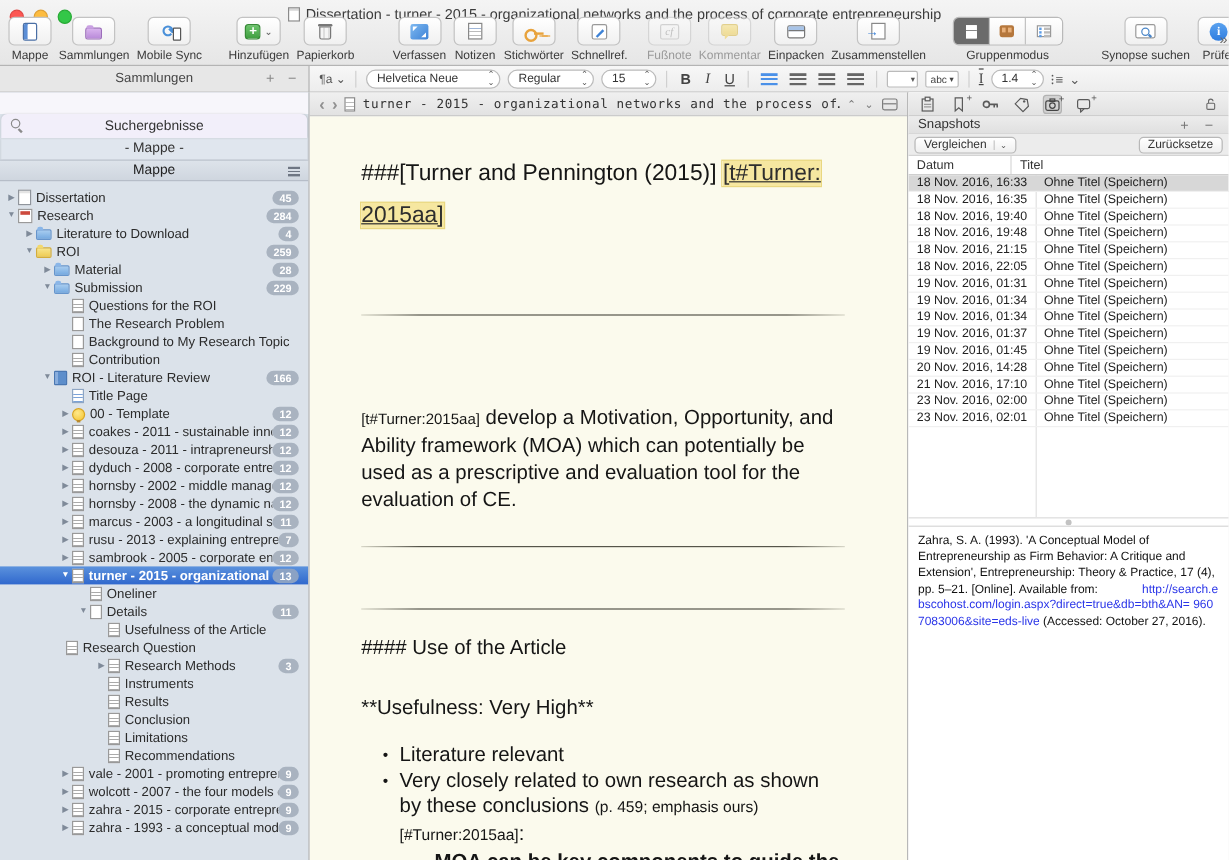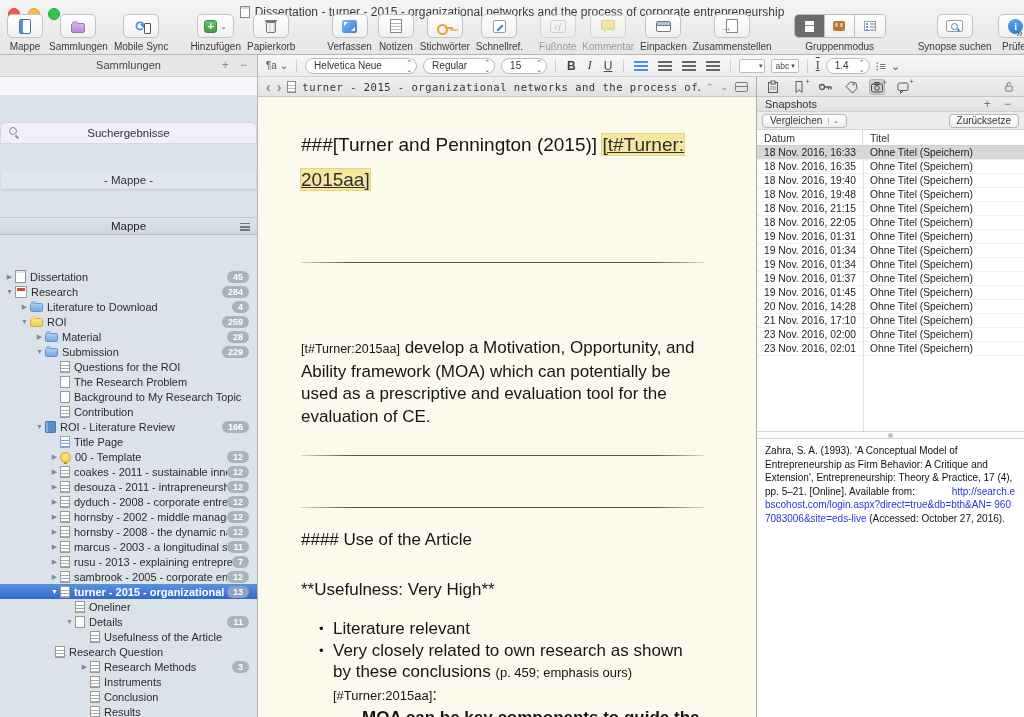--- a/index.html
+++ b/index.html
@@ -91,21 +91,21 @@
   .al.active { background:linear-gradient(to bottom,#4a90e8 0 2px,transparent 2px 4px,#4a90e8 4px 6px,transparent 6px 8px,#4a90e8 8px 10px); }
   .fb-well { width:26px; height:14px; border:1px solid #bbb; border-radius:2px; background:#fff; display:flex; align-items:center; justify-content:flex-end; padding:0 2px; font-size:7px; color:#555; }
   .fb-abc { height:14px; border:1px solid #bbb; border-radius:2px; background:#fff; font-size:8.5px; color:#444; padding:0 3px; display:flex; align-items:center; gap:2px; }
   .fb-lh-glyph { font-family:"Liberation Serif",serif; font-size:12px; color:#444; text-decoration:overline underline; }
   .fb-list { font-size:11px; color:#555; letter-spacing:1px; }
 
   
   .main { position:absolute; top:77px; left:0; width:1024px; height:640px; display:flex; }
 
   
-  .binder { width:258px; flex:none; background:#dbe2ea; border-right:1px solid #b5b5b5; display:flex; flex-direction:column; overflow:hidden;gap:28px; }
+  .binder { width:258px; flex:none; background:#dbe2ea; border-right:1px solid #b5b5b5; display:flex; flex-direction:column; overflow:hidden; }
   .binder-strip { height:18px; background:#f7f6fb; flex:none; }
   .search-row { height:20px; flex:none; background:#f2effa; display:flex; align-items:center; justify-content:center;
     font-size:11.5px; color:#333; position:relative; border-radius:5px 5px 0 0; margin:0 1px; box-shadow:0 0 2px rgba(0,0,0,.15); }
   .search-glass { position:absolute; left:8px; top:4px; width:8px; height:8px; border:1.5px solid #8a8a8a; border-radius:50%; }
   .search-glass::after { content:""; position:absolute; right:-3px; bottom:-3px; width:4px; height:1.5px; background:#8a8a8a; transform:rotate(45deg); }
   .mappe-row { height:18px; flex:none; background:#e0e6ee; display:flex; align-items:center; justify-content:center; font-size:11.5px; color:#333; margin:0 1px; box-shadow:0 1px 2px rgba(0,0,0,.12); }
   .binder-header { height:18px; flex:none; background:linear-gradient(#dde3ea,#cfd6df); border-top:1px solid #c2c9d3; border-bottom:1px solid #b6bdc8;
     display:flex; align-items:center; justify-content:center; font-size:11.5px; color:#222; position:relative; }
   .burger { position:absolute; right:7px; top:5px; width:10px; height:8px;
     background:linear-gradient(to bottom,#6e7683 0 1.5px,transparent 1.5px 3.2px,#6e7683 3.2px 4.7px,transparent 4.7px 6.4px,#6e7683 6.4px 8px); }
@@ -175,21 +175,21 @@
   .insp-lock { margin-left:auto; }
   .snap-header { height:15px; flex:none; background:linear-gradient(#ececec,#e0e0e0); border-bottom:1px solid #cfcfcf;
     font-size:11px; color:#333; display:flex; align-items:center; padding:0 8px; }
   .snap-pm { margin-left:auto; color:#777; font-size:12px; letter-spacing:5px; }
   .snap-controls { height:18px; flex:none; background:#ececec; border-bottom:1px solid #d4d4d4; display:flex; align-items:center; padding:0 5px; }
   .sbtn { height:14px; border:1px solid #b8b8b8; border-radius:4px; background:linear-gradient(#fff,#efefef);
     font-size:10px; color:#333; display:flex; align-items:center; padding:0 7px; }
   .sbtn .dd { border-left:1px solid #c6c6c6; margin-left:6px; padding-left:4px; font-size:7px; color:#555; }
   .sbtn.right { margin-left:auto; }
   .snap-thead { height:16px; flex:none; display:flex; font-size:10.5px; color:#333; border-bottom:1px solid #cfcfcf; background:#fff; }
-  .snap-thead .c1 { width:106px; flex:none; padding:2px 0 0 7px; border-right:1px solid #d8d8d8; }
+  .snap-thead .c1 { width:86px; flex:none; padding:2px 0 0 7px; border-right:1px solid #d8d8d8; }
   .snap-thead .c2 { flex:1; padding:2px 0 0 7px; }
   .snap-body { flex:none; height:285px; position:relative; background:#fff; }
   .snap-body::before { content:""; position:absolute; left:106px; top:0; bottom:0; width:1px; background:#e2e2e2; }
   .srow { height:14px; display:flex; font-size:10.3px; color:#222; border-bottom:1px solid #f0f0f0; position:relative; }
   .srow .c1 { width:106px; flex:none; padding:1px 0 0 7px; white-space:nowrap; }
   .srow .c2 { flex:1; padding:1px 0 0 7px; white-space:nowrap; }
   .srow.sel { background:#d7d7d7; }
   .splitter { height:7px; flex:none; background:#fff; border-top:1px solid #d6d6d6; display:flex; align-items:center; justify-content:center; }
   .splitter .dot { width:5px; height:5px; border-radius:50%; background:#c2c2c2; }
   .reference { flex:1; background:#fff; border-top:1px solid #d6d6d6; padding:5px 8px; font-size:10px; line-height:13.5px; color:#111; }
@@ -541,26 +541,26 @@
             <span class="badge">3</span>
           </div>
           <div class="trow" style="padding-left: 79px;">
             <span class="tri"></span>
             <span class="bico doc-text"></span>
             <span class="lbl">Instruments</span>
           </div>
           <div class="trow" style="padding-left: 79px;">
             <span class="tri"></span>
             <span class="bico doc-text"></span>
+            <span class="lbl">Results</span>
+          </div>
+          <div class="trow" style="padding-left: 79px;">
+            <span class="tri"></span>
+            <span class="bico doc-text"></span>
             <span class="lbl">Conclusion</span>
-          </div>
-          <div class="trow" style="padding-left: 79px;">
-            <span class="tri"></span>
-            <span class="bico doc-text"></span>
-            <span class="lbl">Results</span>
           </div>
           <div class="trow" style="padding-left: 79px;">
             <span class="tri"></span>
             <span class="bico doc-text"></span>
             <span class="lbl">Limitations</span>
           </div>
           <div class="trow" style="padding-left: 79px;">
             <span class="tri"></span>
             <span class="bico doc-text"></span>
             <span class="lbl">Recommendations</span>

